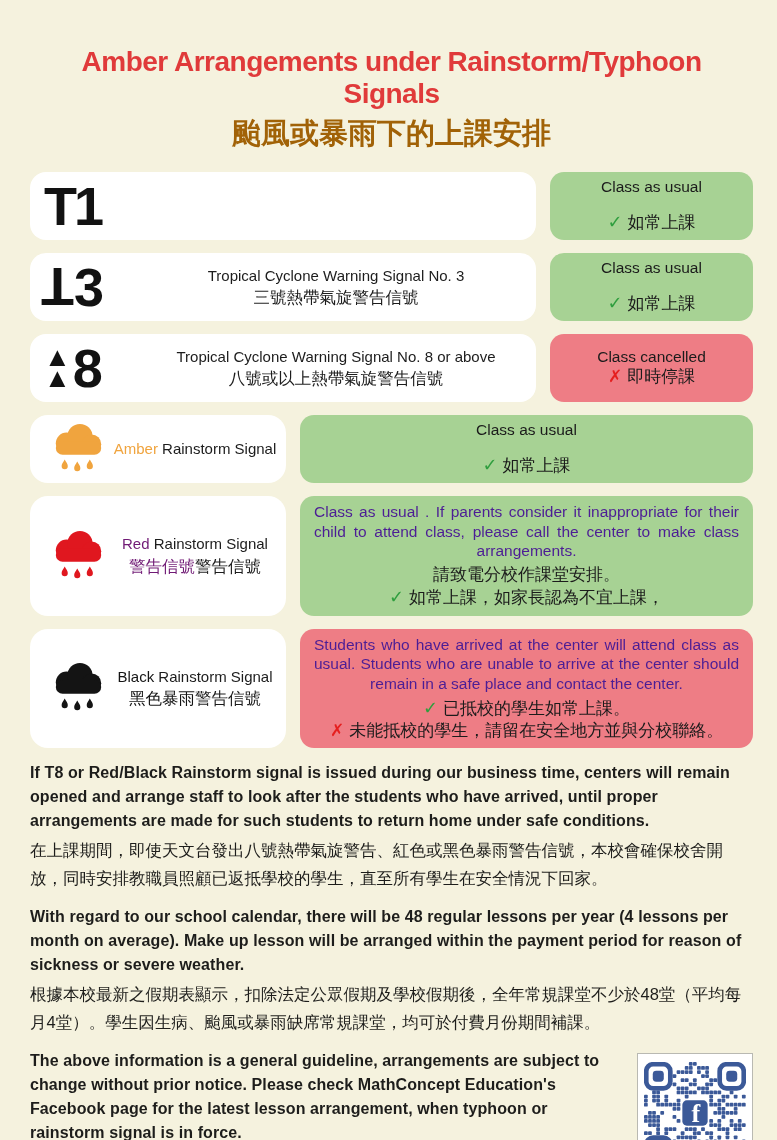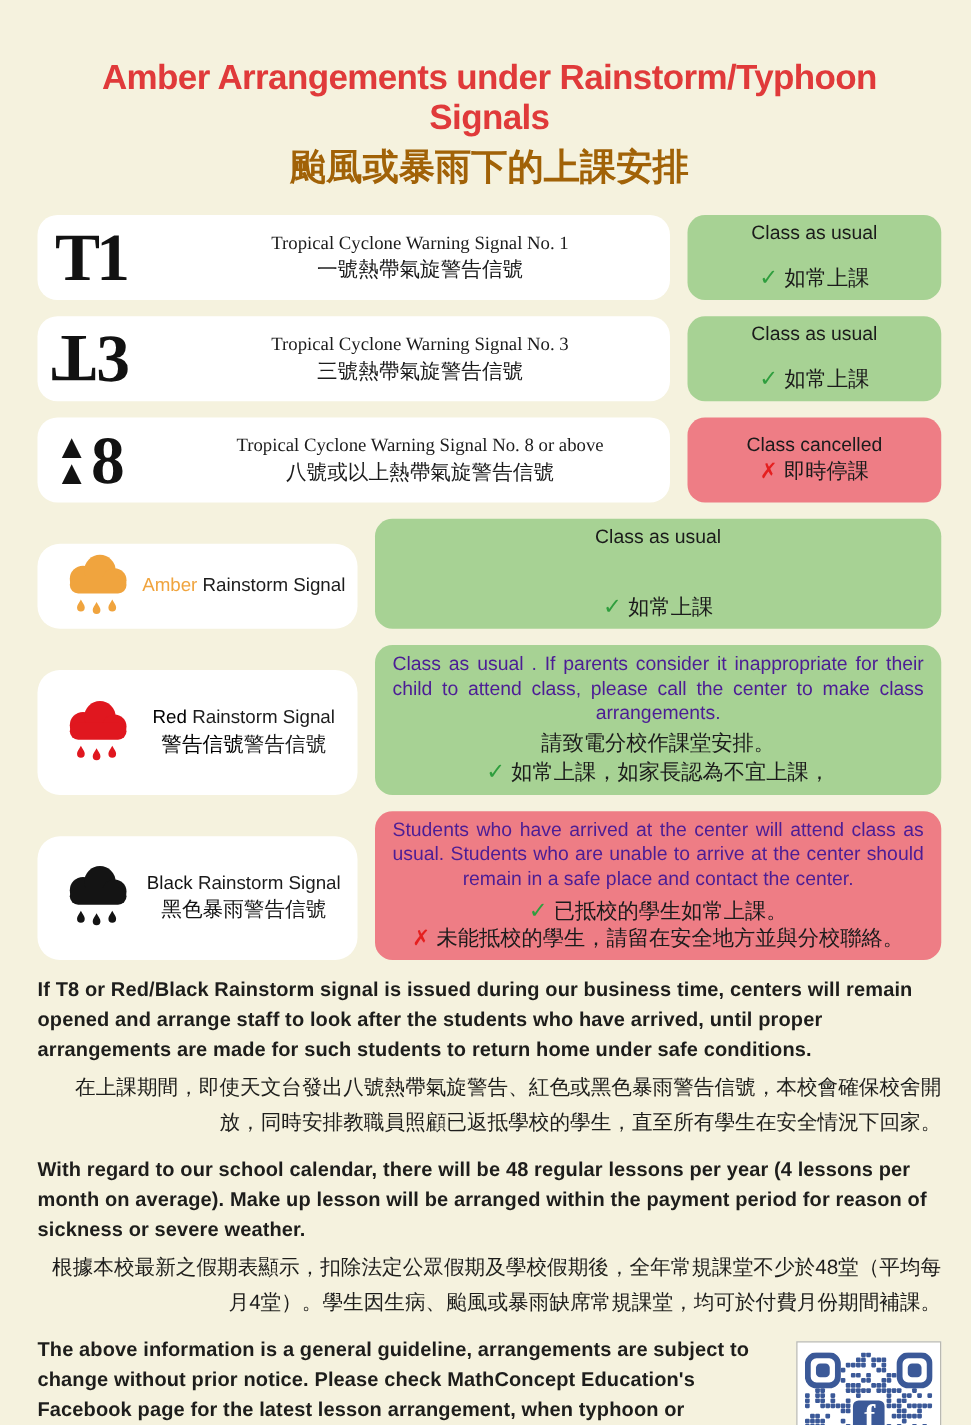--- a/index.html
+++ b/index.html
@@ -15,77 +15,73 @@
     font-size:28px;font-weight:bold;letter-spacing:-0.5px;
   }
   h2.title-zh{
     margin:4px 0 18px;text-align:center;color:#a16207;
     font-size:29px;font-weight:bold;
   }
   .row{display:flex;gap:14px;margin-bottom:13px;align-items:stretch;}
   .card{
     background:#ffffff;border-radius:16px;display:flex;align-items:center;
   }
-  .cyclone .card{width:506px;min-height:68px;padding:0 8px 0 14px;box-sizing:border-box;font-family:Liberation Serif, serif;}
+  .cyclone .card{width:506px;min-height:68px;padding:0 8px 0 14px;box-sizing:border-box;}
   .cyclone .status{width:203px;min-height:68px;}
   .status{
     border-radius:14px;display:flex;flex-direction:column;justify-content:center;
     align-items:center;text-align:center;box-sizing:border-box;padding:6px 14px;
   }
   .status.green{background:#a7d294;justify-content:space-between;}
   .status.pink{background:#ee7d85;}
   .status .st-en{font-size:15.5px;color:#1b1b1b;}
   .status .zh-line{font-size:17px;color:#1b1b1b;line-height:1.3;}
   .icon-check{color:#2f9e3e;font-weight:bold;margin-right:5px;font-size:18px;}
   .icon-cross{color:#e51f1f;font-weight:bold;margin-right:5px;font-size:17px;}
   .sym{
     width:100px;flex:0 0 100px;display:flex;align-items:center;
     font-weight:bold;font-size:54px;color:#121212;letter-spacing:-3px;
   }
   .sym .flip{display:inline-block;transform:rotate(180deg);}
   .sym .tris{display:flex;flex-direction:column;font-size:27px;line-height:0.78;letter-spacing:0;margin-right:2px;}
   .names{flex:1;text-align:center;}
   .names .n-en{font-size:15px;color:#1c1c1c;line-height:1.35;}
   .names .n-zh{font-size:16.5px;color:#1c1c1c;line-height:1.35;}
-  .rain .card{width:256px;flex:0 0 256px;border-radius:18px;box-sizing:border-box;padding:6px 6px 6px 18px;margin-top:20px;}
+  .rain .card{width:256px;flex:0 0 256px;border-radius:18px;box-sizing:border-box;padding:6px 6px 6px 18px;}
   .rain .status{flex:1;}
   .cloud{width:62px;height:56px;flex:0 0 62px;}
   .c-amber{color:#f0a43e;}
-  .c-red{color:#000000;}
+  .c-red{color:#701a75;}
   .c-black{color:#141414;}
   .status .para{
     font-size:15.5px;line-height:1.27;color:#4c1d95;
     text-align:justify;text-align-last:center;margin-bottom:3px;
   }
   .notes{margin-top:12px;}
   p.note{margin:0;}
   p.note.en{font-size:16px;line-height:1.5;letter-spacing:0.1px;margin-bottom:3px;font-weight:bold;}
-  p.note.zh{font-size:16.5px;line-height:1.7;margin-bottom:13px;text-align:right;}
+  p.note.zh{font-size:16.5px;line-height:1.7;margin-bottom:13px;}
   .footer{margin-top:6px;}
   .qr-box{
     float:right;width:116px;height:120px;background:#ffffff;border:1px solid #b9b9b2;
     margin:4px 0 6px 14px;display:flex;align-items:center;justify-content:center;box-sizing:border-box;
   }
   .qr-box svg{width:102px;height:102px;display:block;}
 </style>
 </head>
 <body>
 
 <div class="page">
 
   <h1 class="title-en">Amber Arrangements under Rainstorm/Typhoon Signals</h1>
   <h2 class="title-zh">颱風或暴雨下的上課安排</h2>
 
   <div class="row cyclone">
     <div class="card">
       <div class="sym">T1</div>
-      <div class="names">
-        <div class="n-en">Tropical Cyclone Warning Signal No. 1</div>
-        <div class="n-zh">一號熱帶氣旋警告信號</div>
-      </div>
     </div>
     <div class="status green">
       <div class="st-en">Class as usual</div>
       <div class="zh-line">
         <span class="icon-check">✓</span><span>如常上課</span>
       </div>
     </div>
   </div>
 
   <div class="row cyclone">

